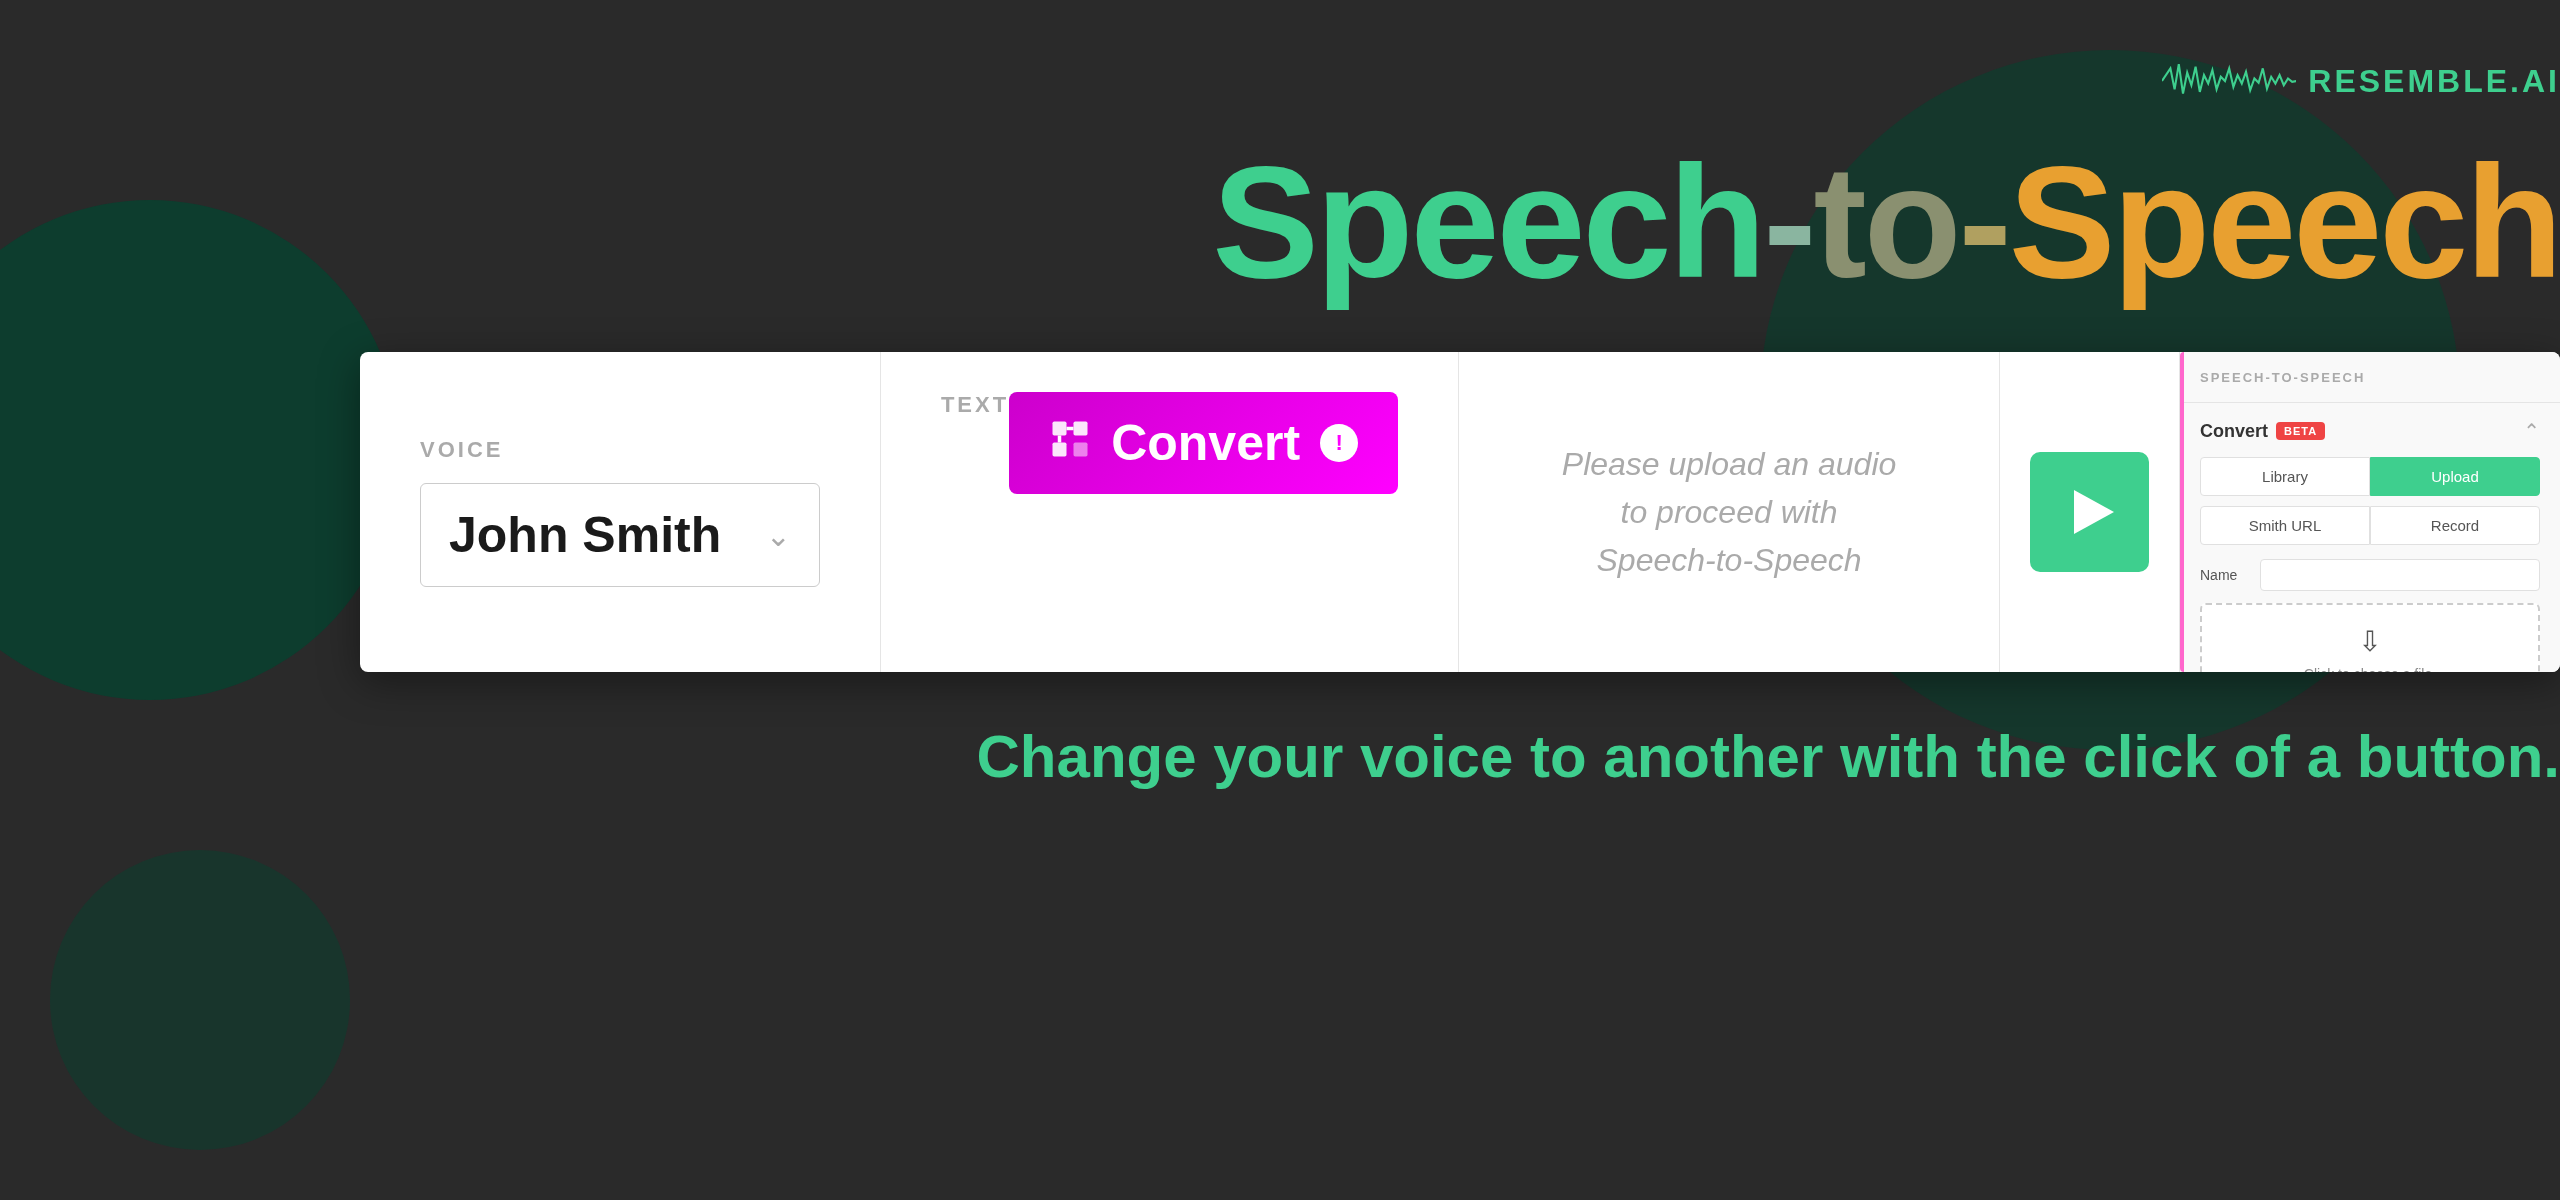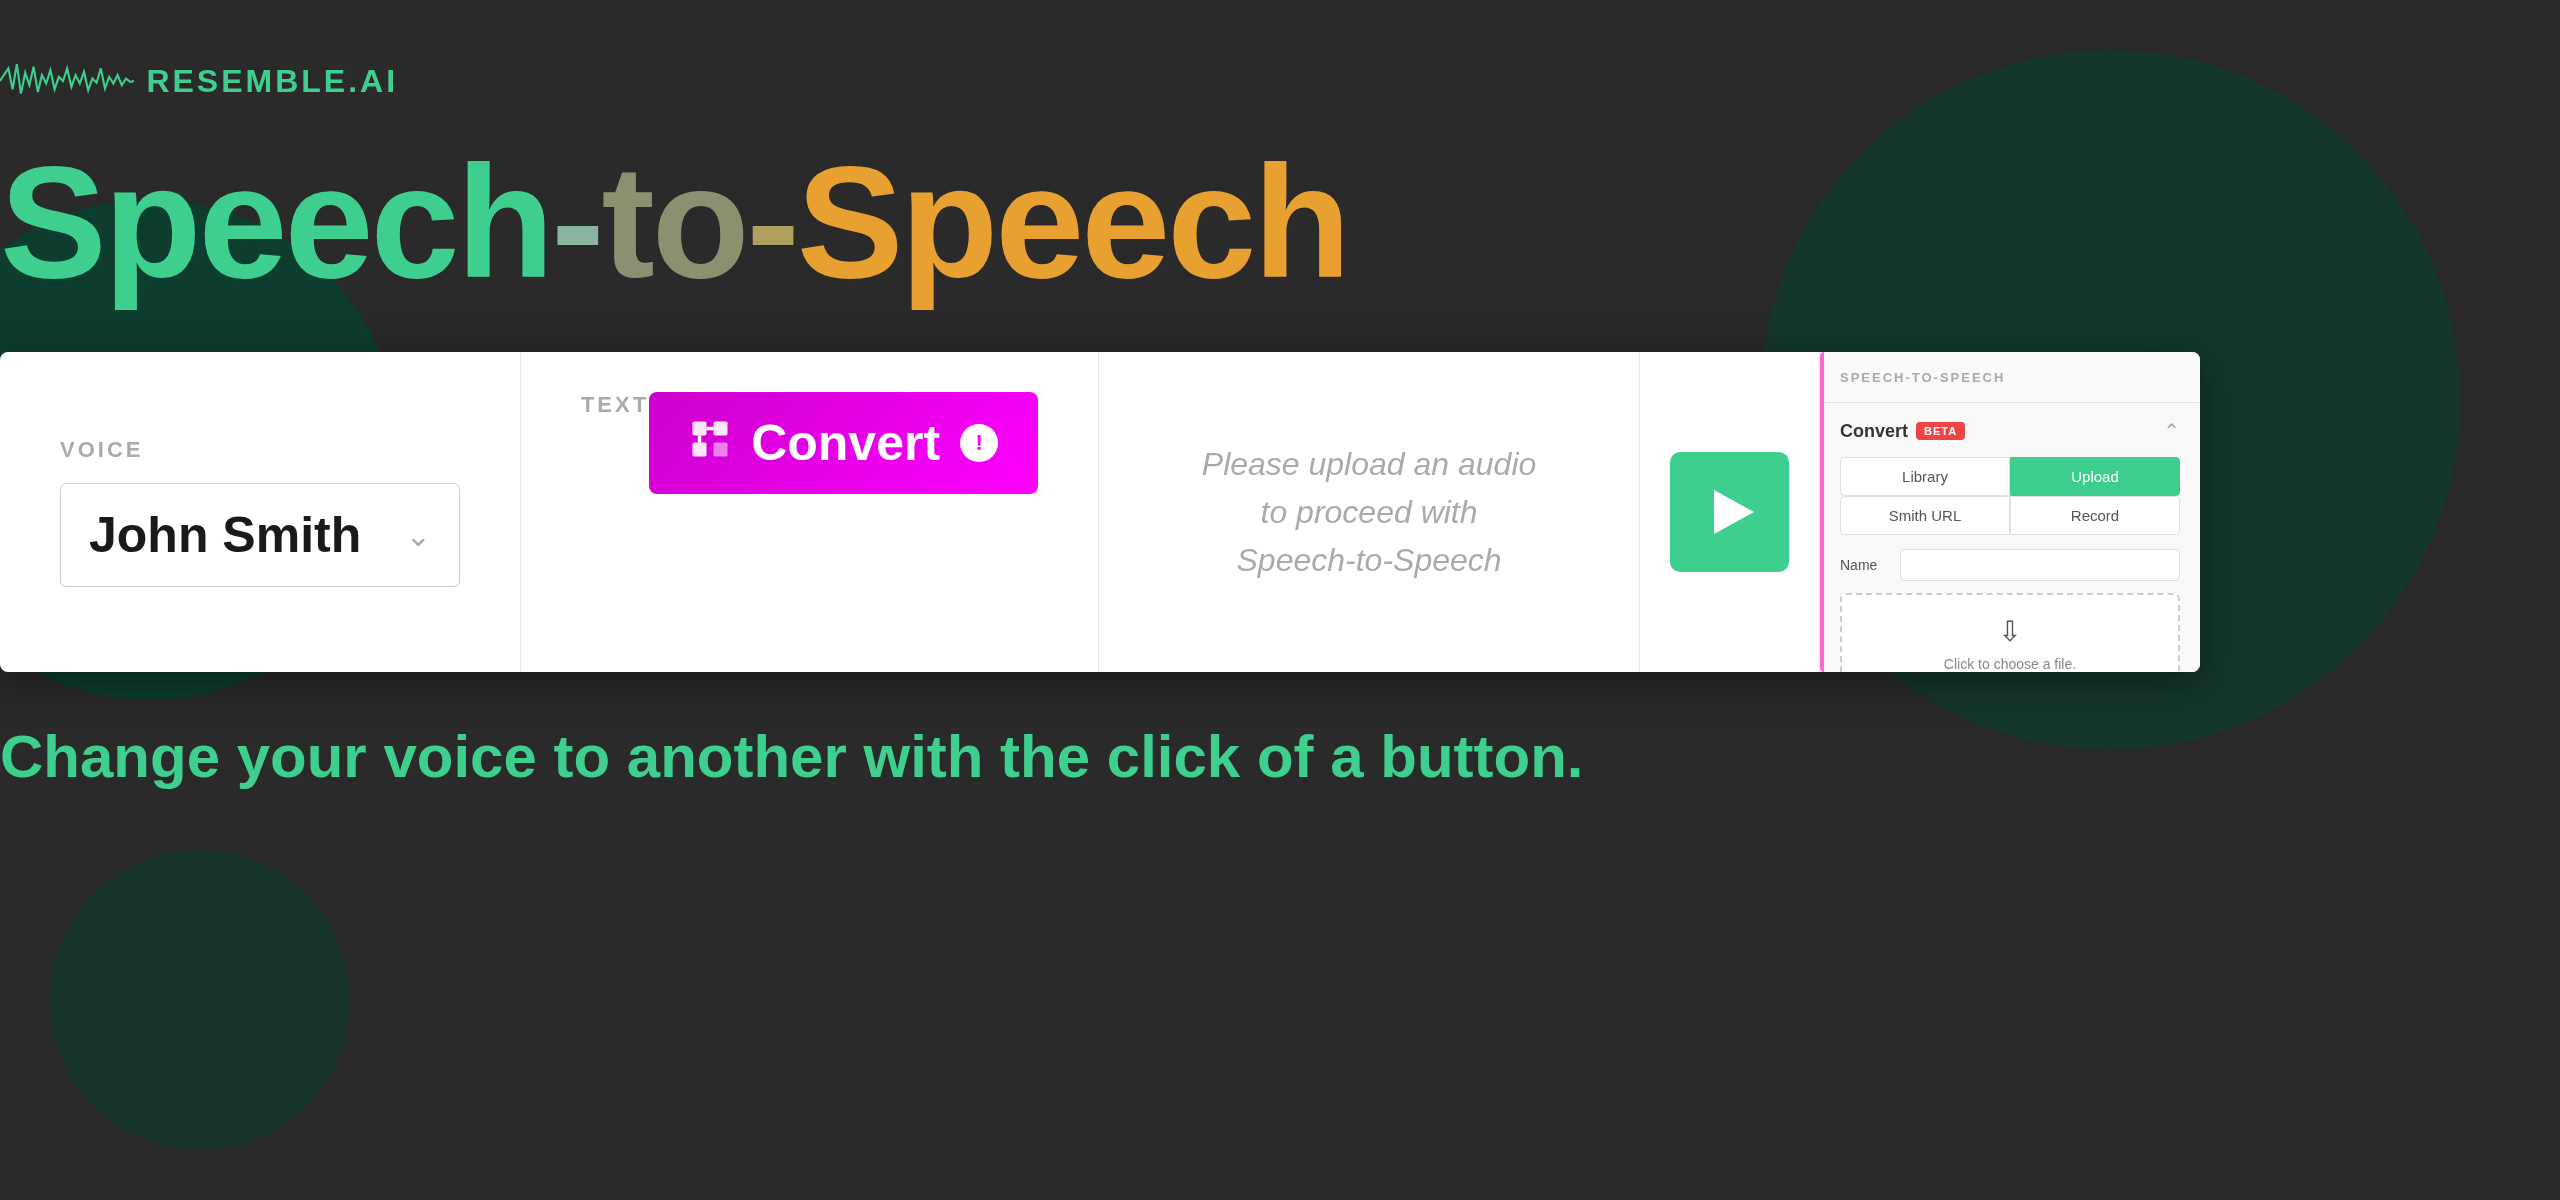--- a/index.html
+++ b/index.html
@@ -44,21 +44,21 @@
       left: 50px;
       bottom: 50px;
       opacity: 0.6;
     }
 
     .content-wrapper {
       position: relative;
       z-index: 10;
       display: flex;
       flex-direction: column;
-      align-items: flex-start;
+      align-items: flex-end;
       width: 100%;
       height: 100%;
     }
 
     
     .header {
       display: flex;
       align-items: center;
       justify-content: center;
       margin-top: 60px;
@@ -302,20 +302,21 @@
     }
 
     .collapse-icon {
       font-size: 20px;
       color: #aaaaaa;
     }
 
     .tab-row {
       display: flex;
       gap: 0;
+      margin-bottom: 10px;
     }
 
     .tab-btn {
       flex: 1;
       padding: 10px 8px;
       border: 1.5px solid #e0e0e0;
       background: white;
       font-size: 15px;
       font-weight: 500;
       color: #555;

